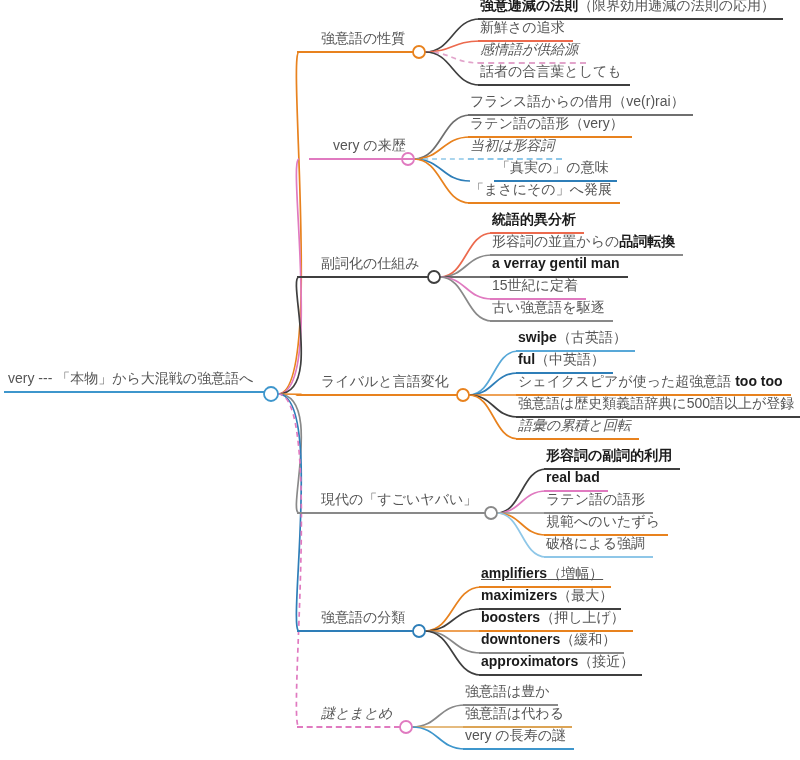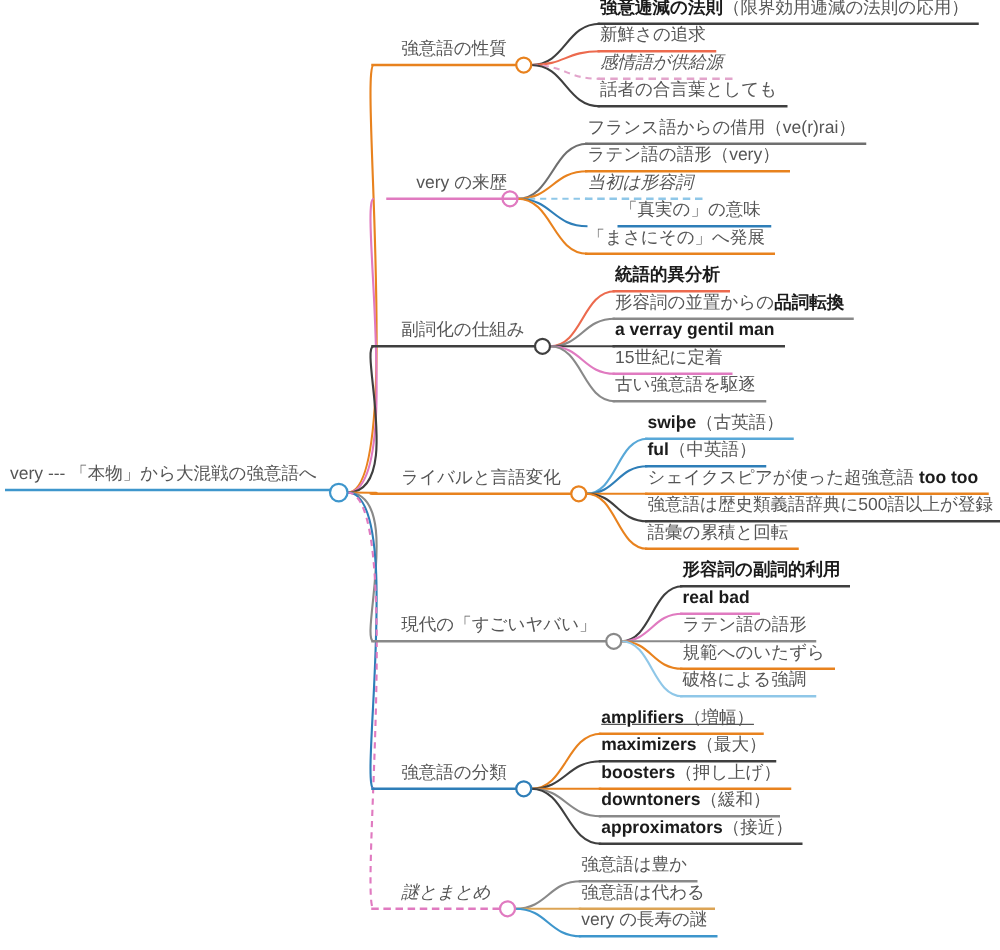--- a/index.html
+++ b/index.html
@@ -89,21 +89,21 @@
       <div class="node leaf" style="left: 490px; top: 210px; border-bottom-color: rgb(236, 106, 78);"><span class="seg-b">統語的異分析</span></div>
       <div class="node leaf" style="left: 490px; top: 232px; border-bottom-color: rgb(137, 137, 137);"><span class="seg-r">形容詞の並置からの</span><span class="seg-b">品詞転換</span></div>
       <div class="node leaf" style="left: 490px; top: 254px; border-bottom-color: rgb(63, 63, 63);"><span class="seg-b">a verray gentil man</span></div>
       <div class="node leaf" style="left: 490px; top: 276px; border-bottom-color: rgb(224, 122, 192);"><span class="seg-r">15世紀に定着</span></div>
       <div class="node leaf" style="left: 490px; top: 298px; border-bottom-color: rgb(137, 137, 137);"><span class="seg-r">古い強意語を駆逐</span></div>
       <div class="node branch" style="left: 297px; top: 372px; border-bottom-color: rgb(232, 130, 30);"><span class="seg-r">ライバルと言語変化</span></div>
       <div class="node leaf" style="left: 516px; top: 328px; border-bottom-color: rgb(88, 168, 216);"><span class="seg-b">swiþe</span><span class="seg-r">（古英語）</span></div>
       <div class="node leaf" style="left: 516px; top: 350px; border-bottom-color: rgb(46, 126, 184);"><span class="seg-b">ful</span><span class="seg-r">（中英語）</span></div>
       <div class="node leaf" style="left: 516px; top: 372px; border-bottom-color: rgb(232, 130, 30);"><span class="seg-r">シェイクスピアが使った超強意語 </span><span class="seg-b">too too</span></div>
       <div class="node leaf" style="left: 516px; top: 394px; border-bottom-color: rgb(63, 63, 63);"><span class="seg-r">強意語は歴史類義語辞典に500語以上が登録</span></div>
-      <div class="node leaf" style="left: 516px; top: 416px; border-bottom-color: rgb(232, 130, 30);"><span class="seg-r">語彙の累積と回転</span></div>
+      <div class="node leaf" style="left: 516px; top: 416px; border-bottom-color: rgb(232, 130, 30); font-style: italic;"><span class="seg-r">語彙の累積と回転</span></div>
       <div class="node branch" style="left: 297px; top: 490px; border-bottom-color: rgb(137, 137, 137);"><span class="seg-r">現代の「すごいヤバい」</span></div>
       <div class="node leaf" style="left: 544px; top: 446px; border-bottom-color: rgb(63, 63, 63);"><span class="seg-b">形容詞の副詞的利用</span></div>
       <div class="node leaf" style="left: 544px; top: 468px; border-bottom-color: rgb(224, 122, 192);"><span class="seg-b">real bad</span></div>
       <div class="node leaf" style="left: 544px; top: 490px; border-bottom-color: rgb(137, 137, 137);"><span class="seg-r">ラテン語の語形</span></div>
       <div class="node leaf" style="left: 544px; top: 512px; border-bottom-color: rgb(232, 130, 30);"><span class="seg-r">規範へのいたずら</span></div>
       <div class="node leaf" style="left: 544px; top: 534px; border-bottom-color: rgb(143, 199, 232);"><span class="seg-r">破格による強調</span></div>
       <div class="node branch" style="left: 297px; top: 608px; border-bottom-color: rgb(46, 126, 184);"><span class="seg-r">強意語の分類</span></div>
       <div class="node leaf" style="left: 479px; top: 564px; border-bottom-color: rgb(232, 130, 30); text-decoration: underline;"><span class="seg-b">amplifiers</span><span class="seg-r">（増幅）</span></div>
       <div class="node leaf" style="left: 479px; top: 586px; border-bottom-color: rgb(63, 63, 63);"><span class="seg-b">maximizers</span><span class="seg-r">（最大）</span></div>
       <div class="node leaf" style="left: 479px; top: 608px; border-bottom-color: rgb(232, 130, 30);"><span class="seg-b">boosters</span><span class="seg-r">（押し上げ）</span></div>

